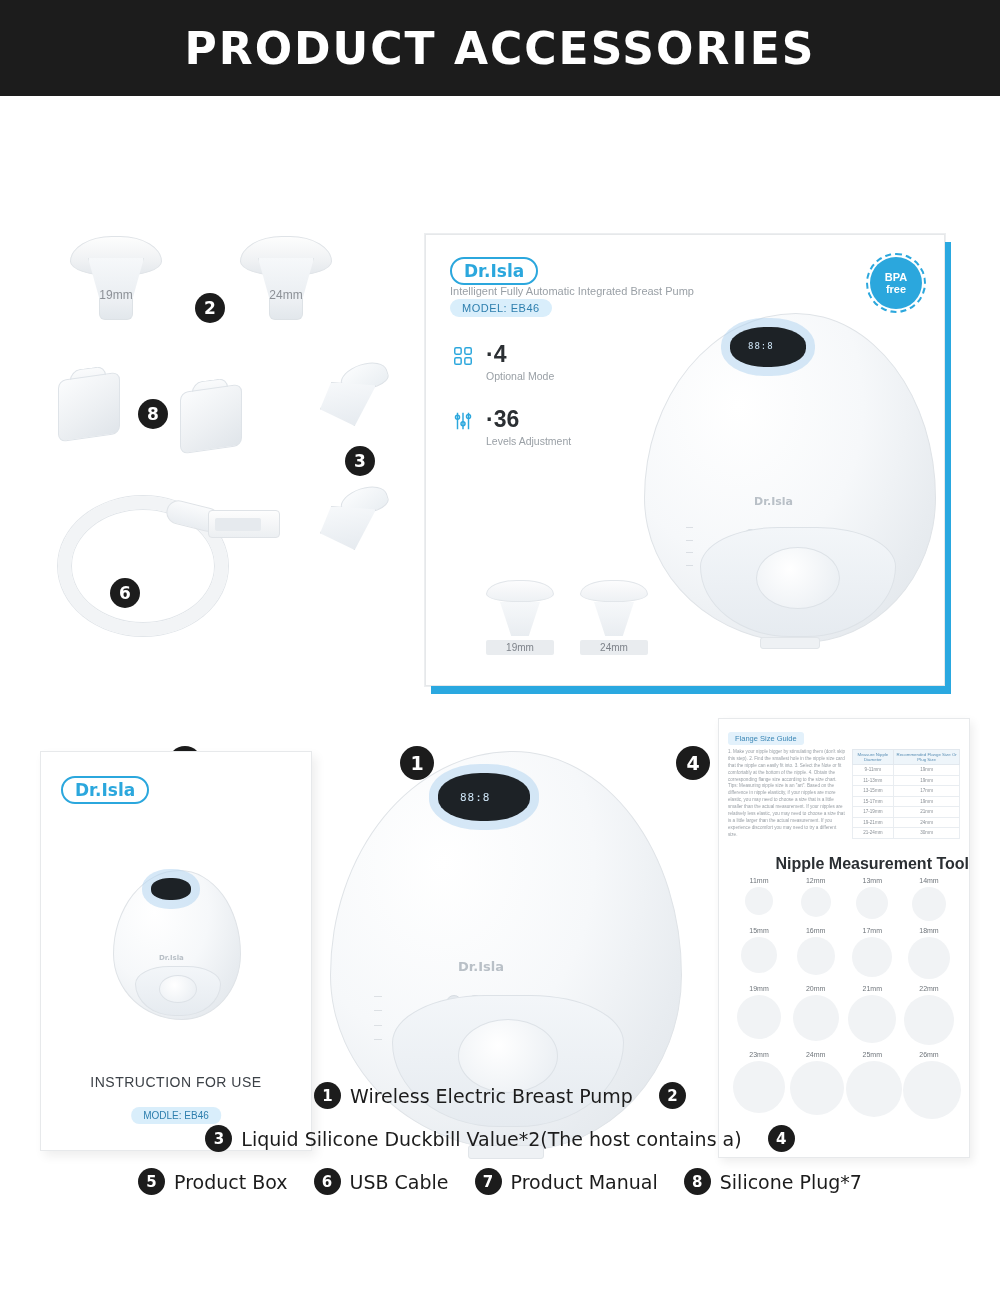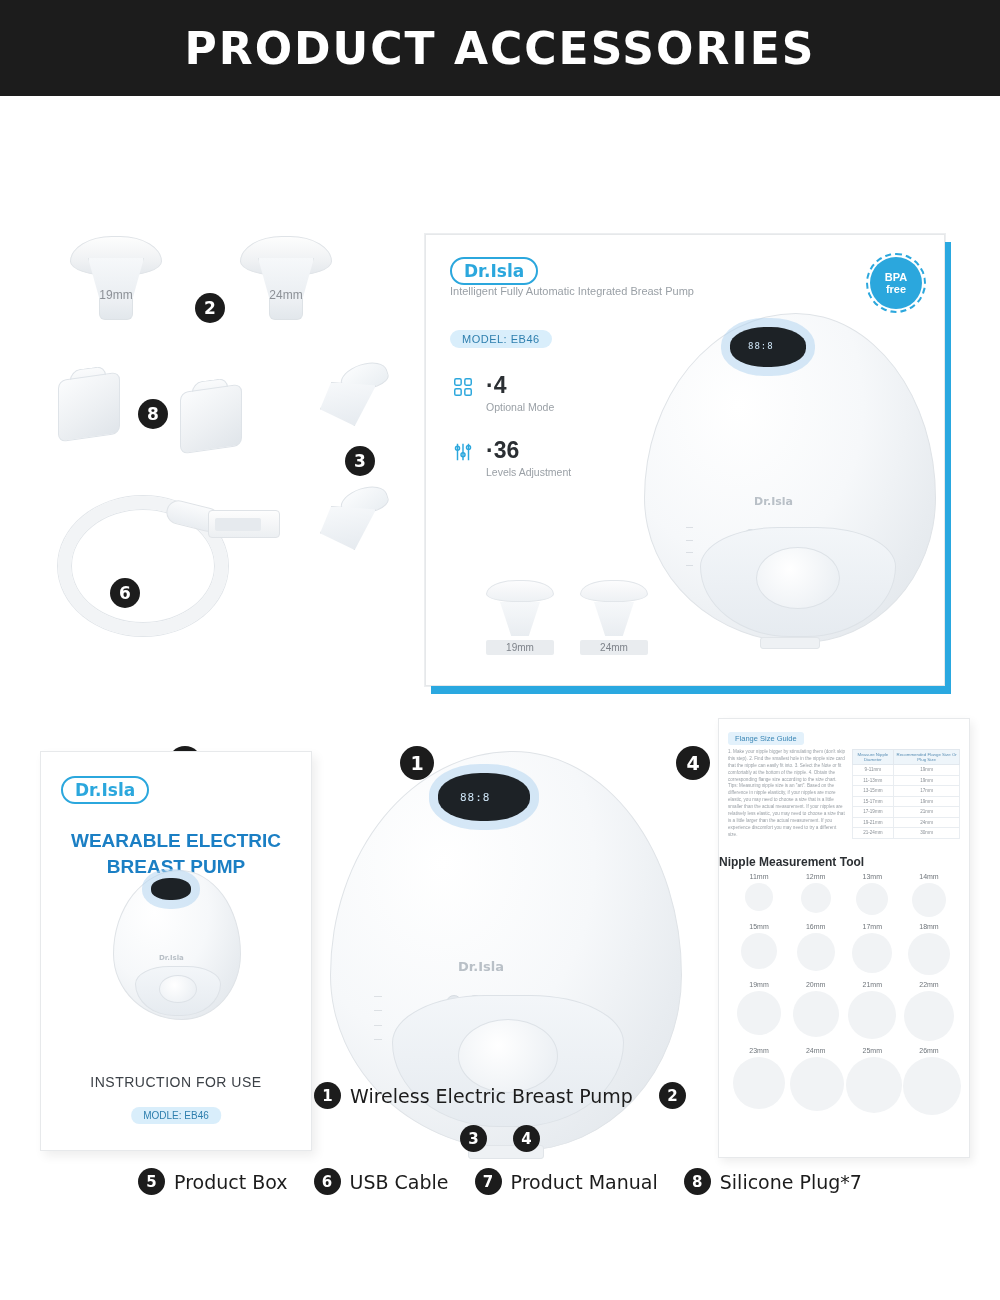--- a/index.html
+++ b/index.html
@@ -148,21 +148,21 @@
   }
   .box .inner { position:absolute; inset:0; padding:22px 24px; }
   .brand-pill {
     display:inline-block;
     border:2px solid #2ba7dd; color:#2ba7dd;
     border-radius:14px; padding:2px 12px;
     font-size:17px; font-weight:bold;
     font-family:"DejaVu Sans", sans-serif;
   }
   .box h2 { margin:16px 0 6px; font-size:27px; color:#1b7fc4; font-weight:bold; }
-  .box .sub { font-size:11px; color:#9aa0a6; margin-bottom:32px; }
+  .box .sub { font-size:11px; color:#9aa0a6; margin-bottom:1px; }
   .model-pill {
     display:inline-block; background:#d9eefb; color:#2e7fae;
     font-size:11px; border-radius:9px; padding:3px 12px;
     letter-spacing:.5px;
   }
   .feature { display:flex; align-items:flex-start; gap:10px; margin-top:26px; }
   .feature .ico {
     width:26px; height:26px; color:#2ba7dd; flex:0 0 26px;
     display:flex; align-items:center; justify-content:center;
   }
@@ -283,21 +283,21 @@
   }
   .guide-wrap { display:flex; gap:6px; }
   .guide-text { width:52%; font-size:4.6px; color:#9aa0a6; line-height:1.5; }
   .guide-table { width:48%; border-collapse:collapse; font-size:4.6px; color:#8b9197; }
   .guide-table th {
     background:#eef5fa; color:#5a8fb5; font-weight:normal;
     border:.5px solid #e2e8ee; padding:2px 1px; font-size:4.4px;
   }
   .guide-table td { border:.5px solid #e9edf1; padding:1.6px 1px; text-align:center; }
   .card .nmt {
-    text-align:left; font-size:12px; color:#2b2f33; font-weight:bold;
+    text-align:right; font-size:16px; color:#2b2f33; font-weight:bold;
     margin:10px 0 4px;
   }
   .holes { padding:0 14px; }
   .hole-row { display:flex; justify-content:space-between; margin-bottom:6px; }
   .hole-cell { text-align:center; width:52px; }
   .hole-cell .lab { font-size:7px; color:#6f757b; margin-bottom:3px; }
   .hole-cell .circ {
     border-radius:50%; background:#f1f3f5; margin:0 auto;
   }
 
@@ -448,24 +448,20 @@
         </div>
         <div class="ticks" style="left:42px; top:208px;">—<br>—<br>—<br>—</div>
         <div class="stand" style="bottom:-6px; width:60px; height:12px;"></div>
       </div>
     </div>
   </div>
 
   <div class="badge lg" style="left:168px; top:650px;">7</div>
   <div class="manual">
     <span class="brand-pill">Dr.Isla</span>
-    <h3>
-      <span>WEARABLE ELECTRIC</span><br>
-      <span>BREAST PUMP</span>
-    </h3>
 
     <div class="pump" style="left:72px; top:118px; width:128px; height:150px;">
       <div class="shell"></div>
       <div class="screen" style="left:38px; top:8px; width:40px; height:22px;"></div>
       <div class="logo" style="left:46px; top:84px; font-size:7px;">Dr.Isla</div>
       <div class="collar" style="left:22px; top:96px; width:86px; height:50px;">
         <div class="hole" style="width:38px; height:28px;"></div>
       </div>
     </div>
 
@@ -631,20 +627,21 @@
       <span class="n">1</span>
       <span class="t">Wireless Electric Breast Pump</span>
     </div>
     <div class="legend-item">
       <span class="n">2</span>
     </div>
   </div>
   <div class="legend-row">
     <div class="legend-item">
       <span class="n">3</span>
+      <span class="t">Liquid Silicone Duckbill Value*2(The host contains a)</span>
     </div>
     <div class="legend-item">
       <span class="n">4</span>
     </div>
   </div>
   <div class="legend-row">
     <div class="legend-item">
       <span class="n">5</span>
       <span class="t">Product Box</span>
     </div>

